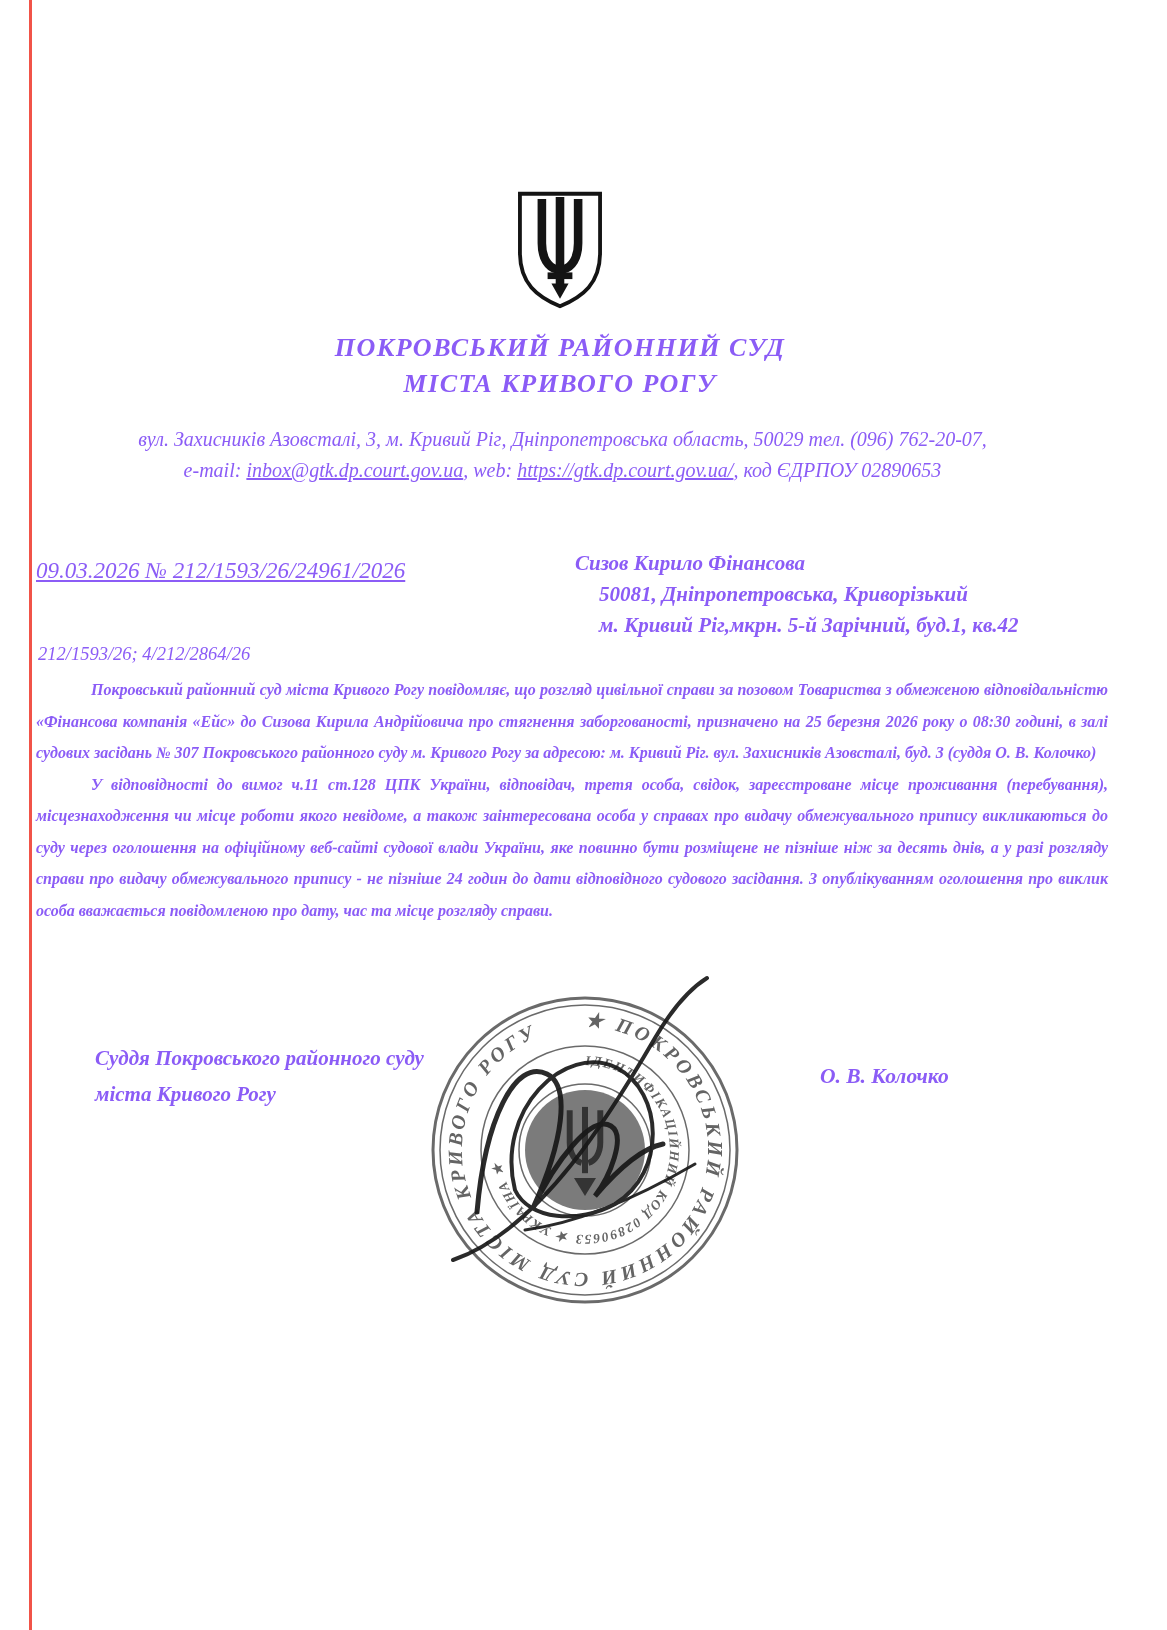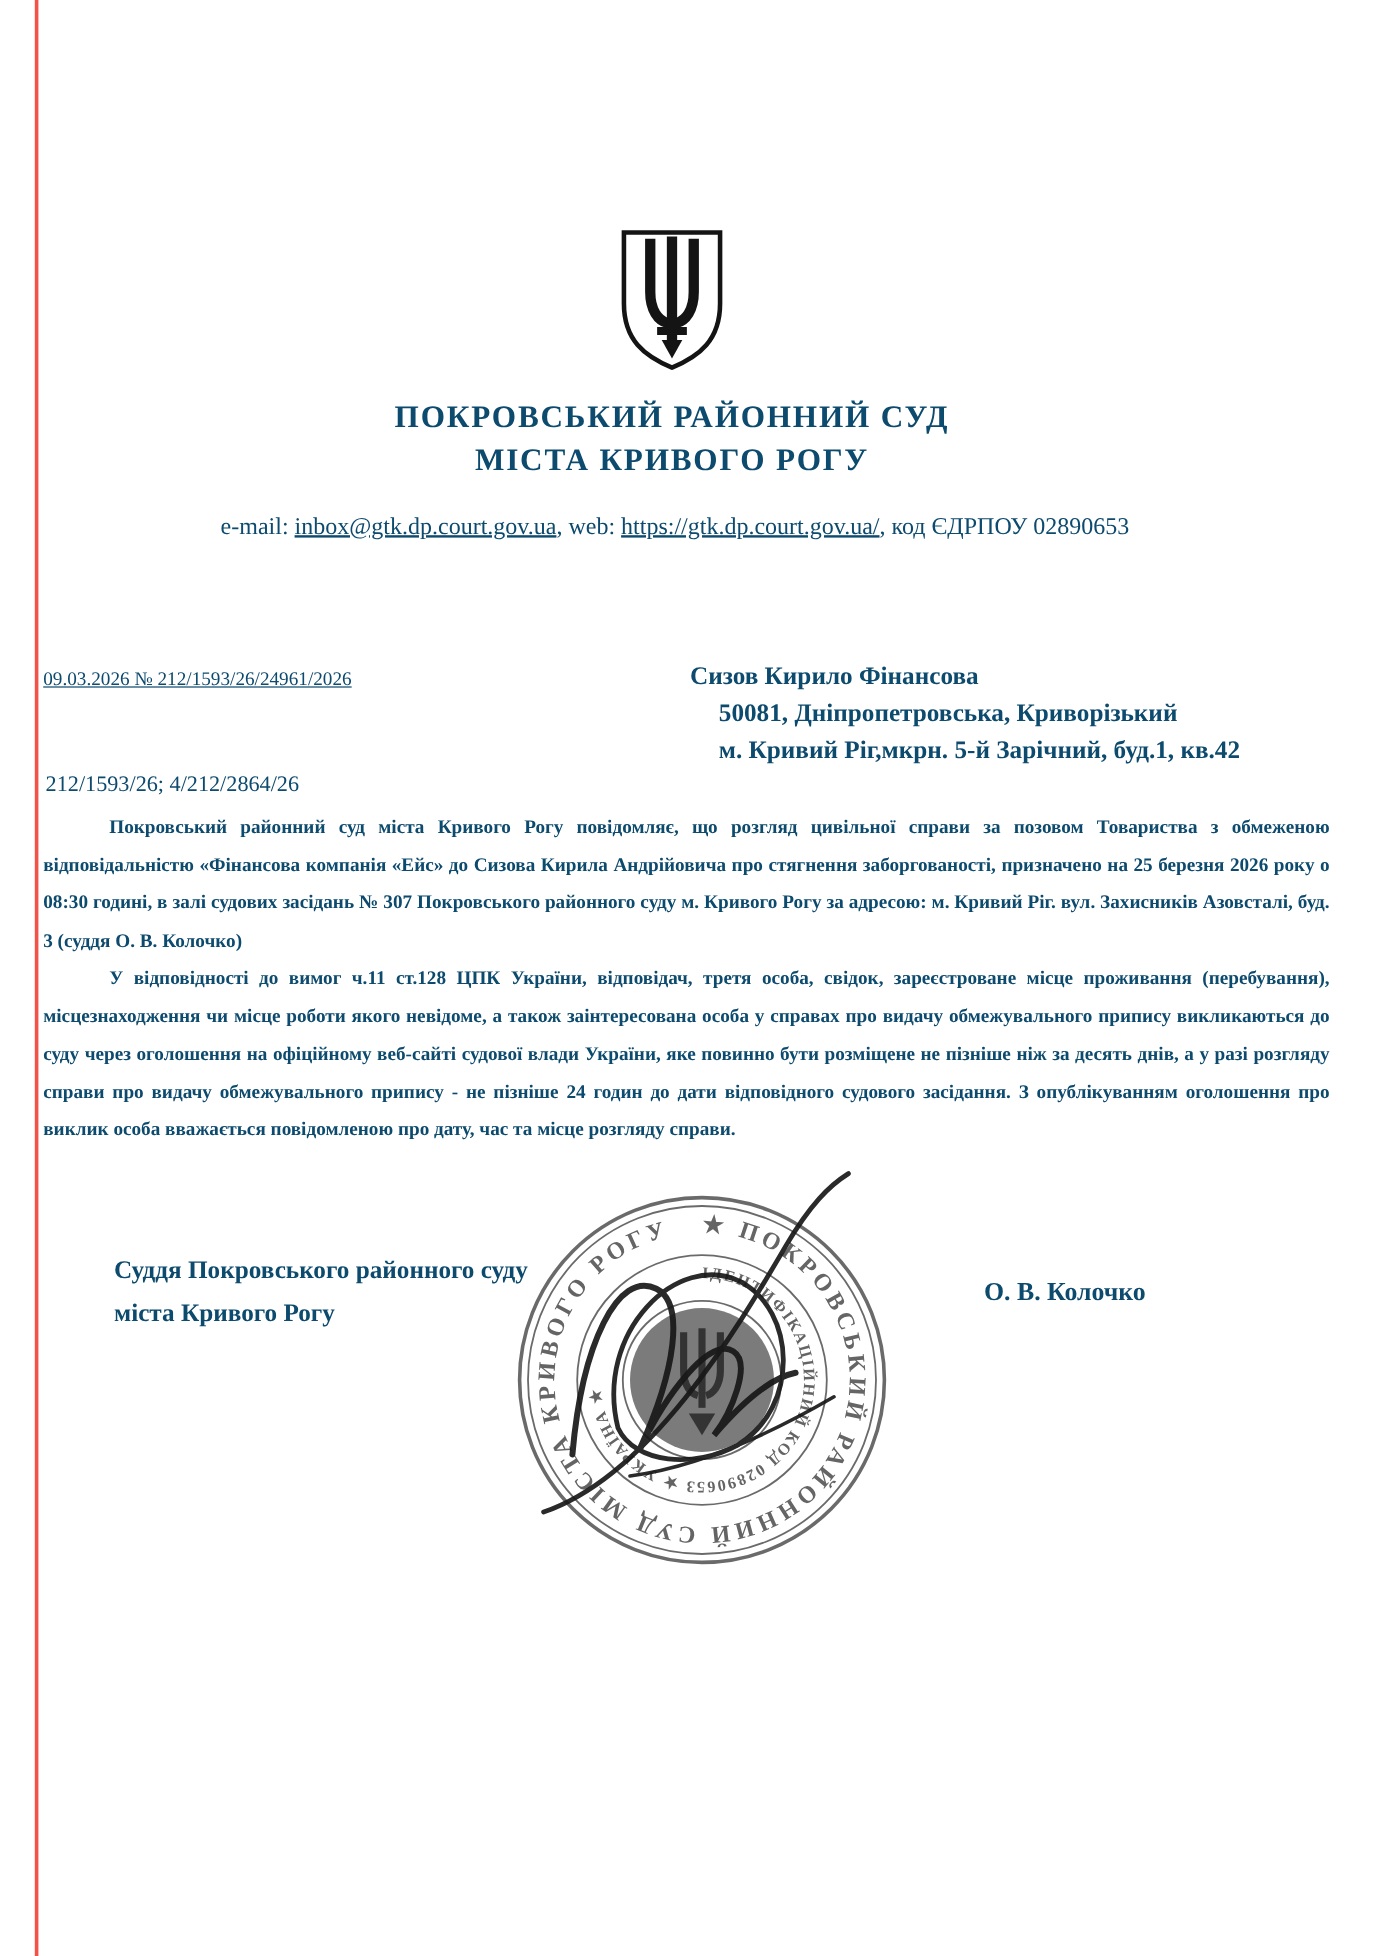--- a/index.html
+++ b/index.html
@@ -1,40 +1,41 @@
 <!DOCTYPE html>
 <html><head>
 <meta charset="utf-8">
 <style>
   * { margin:0; padding:0; box-sizing:border-box; }
   html,body { background:#ffffff; }
   .page {
     position:relative; width:1167px; height:1630px; margin:0 auto;
     background:#ffffff; overflow:hidden;
     font-family:"Liberation Serif","DejaVu Serif",serif;
-    color:#0c4a6e;
+    color:#8b5cf6;
+    font-style:italic;
   }
   .red-line {
     position:absolute; left:29px; top:0; width:3px; height:100%;
     background:#ee3528; opacity:.85;
   }
   .emblem {
     position:absolute; left:512px; top:188px; width:96px; height:124px;
   }
   .court-name {
     position:absolute; left:0; top:330px; width:1120px; text-align:center;
     font-weight:bold; font-size:26px; letter-spacing:1.5px; line-height:36px;
   }
   .address-block {
     position:absolute; left:0; top:424px; width:1125px; text-align:center;
     font-size:20px; line-height:31px;
   }
   .u { text-decoration:underline;margin-top:16px; }
   .date-line {
-    position:absolute; left:36px; top:558px; font-size:16px;
+    position:absolute; left:36px; top:558px; font-size:23px;
     text-decoration:underline;
     text-align:right;
   }
   .recipient {
     position:absolute; left:575px; top:548px; font-size:21px; font-weight:bold;
     line-height:31px;
   }
   .recipient .ind { padding-left:24px; }
   .case-refs {
     position:absolute; left:38px; top:644px; font-size:18.5px;
@@ -73,20 +74,21 @@
     <path d="M37 92 H63" stroke="#141414" stroke-width="7"></path>
     <path d="M41 100 H59 L50 116 Z" fill="#141414"></path>
   </svg>
 
   <div class="court-name">
     <div>ПОКРОВСЬКИЙ РАЙОННИЙ СУД</div>
     <div>МІСТА КРИВОГО РОГУ</div>
   </div>
 
   <div class="address-block">
+    <div>вул. Захисників Азовсталі, 3, м. Кривий Ріг,  Дніпропетровська область, 50029 тел. (096) 762-20-07,</div>
     <div>
       <span>e-mail: </span><span class="u">inbox@gtk.dp.court.gov.ua</span><span>,   web: </span><span class="u">https://gtk.dp.court.gov.ua/</span><span>, код ЄДРПОУ 02890653</span>
     </div>
   </div>
 
   <div class="date-line">09.03.2026 №  212/1593/26/24961/2026</div>
 
   <div class="recipient">
     <div>Сизов Кирило Фінансова</div>
     <div class="ind">50081,  Дніпропетровська,  Криворізький</div>

